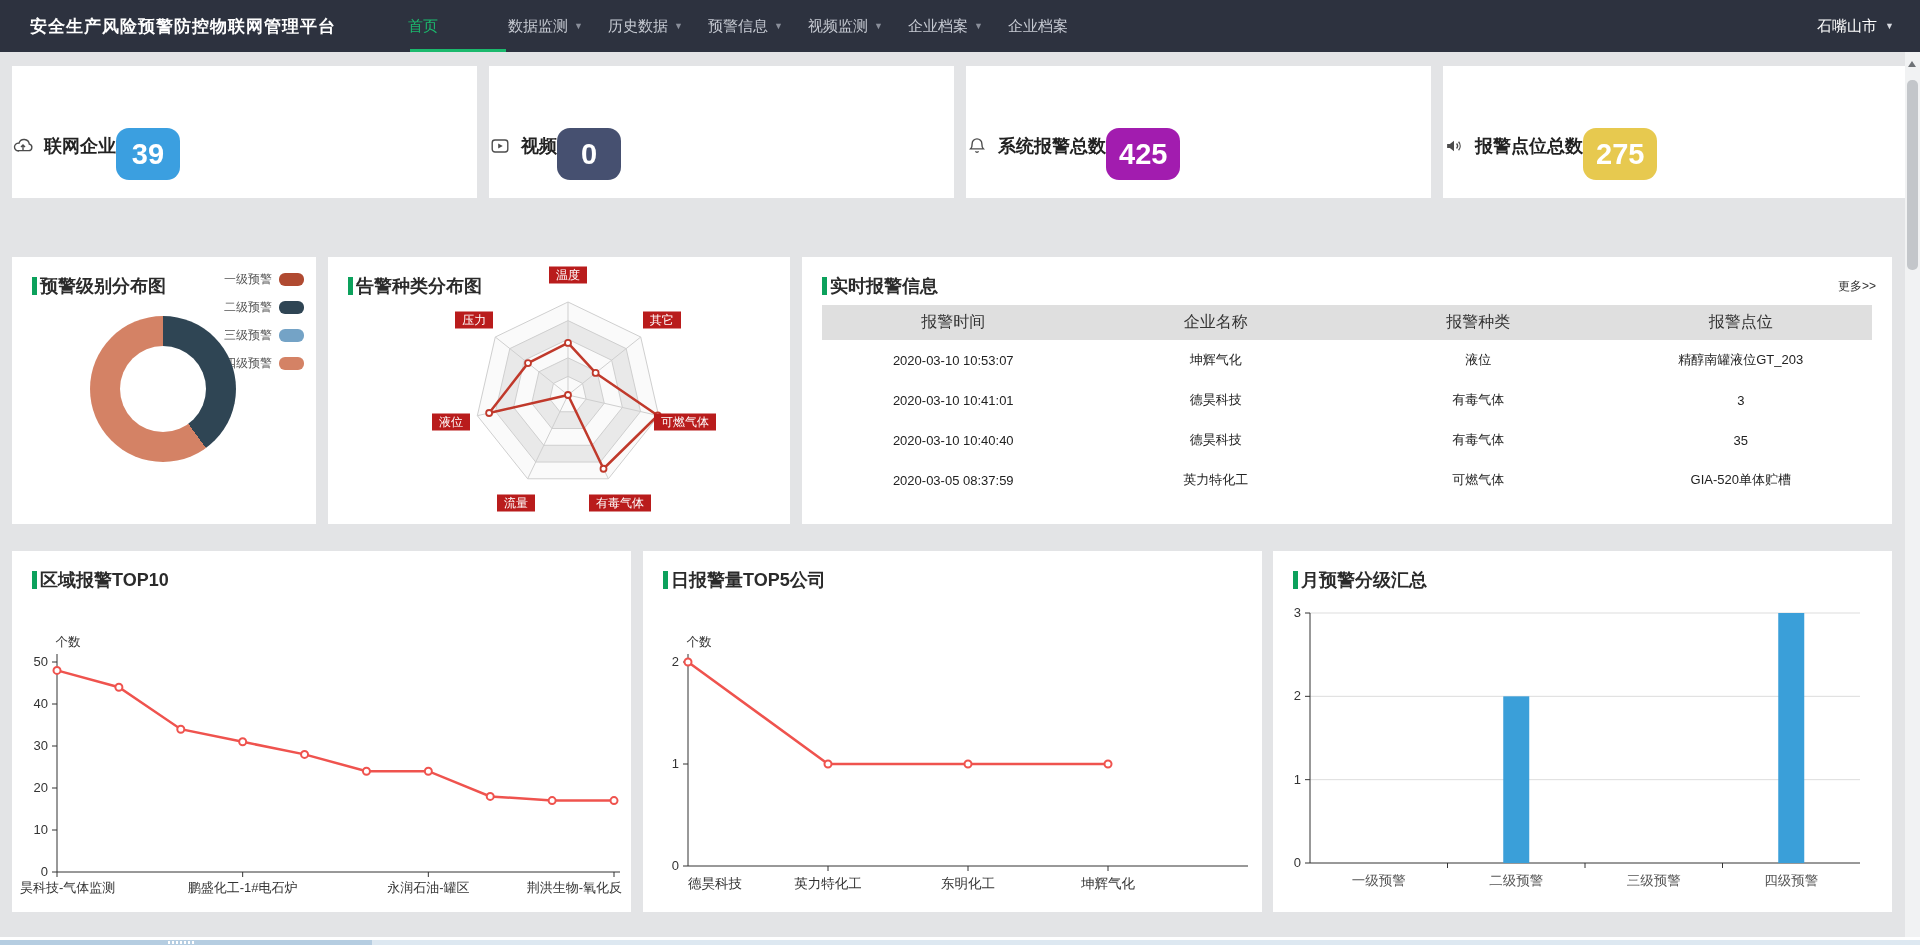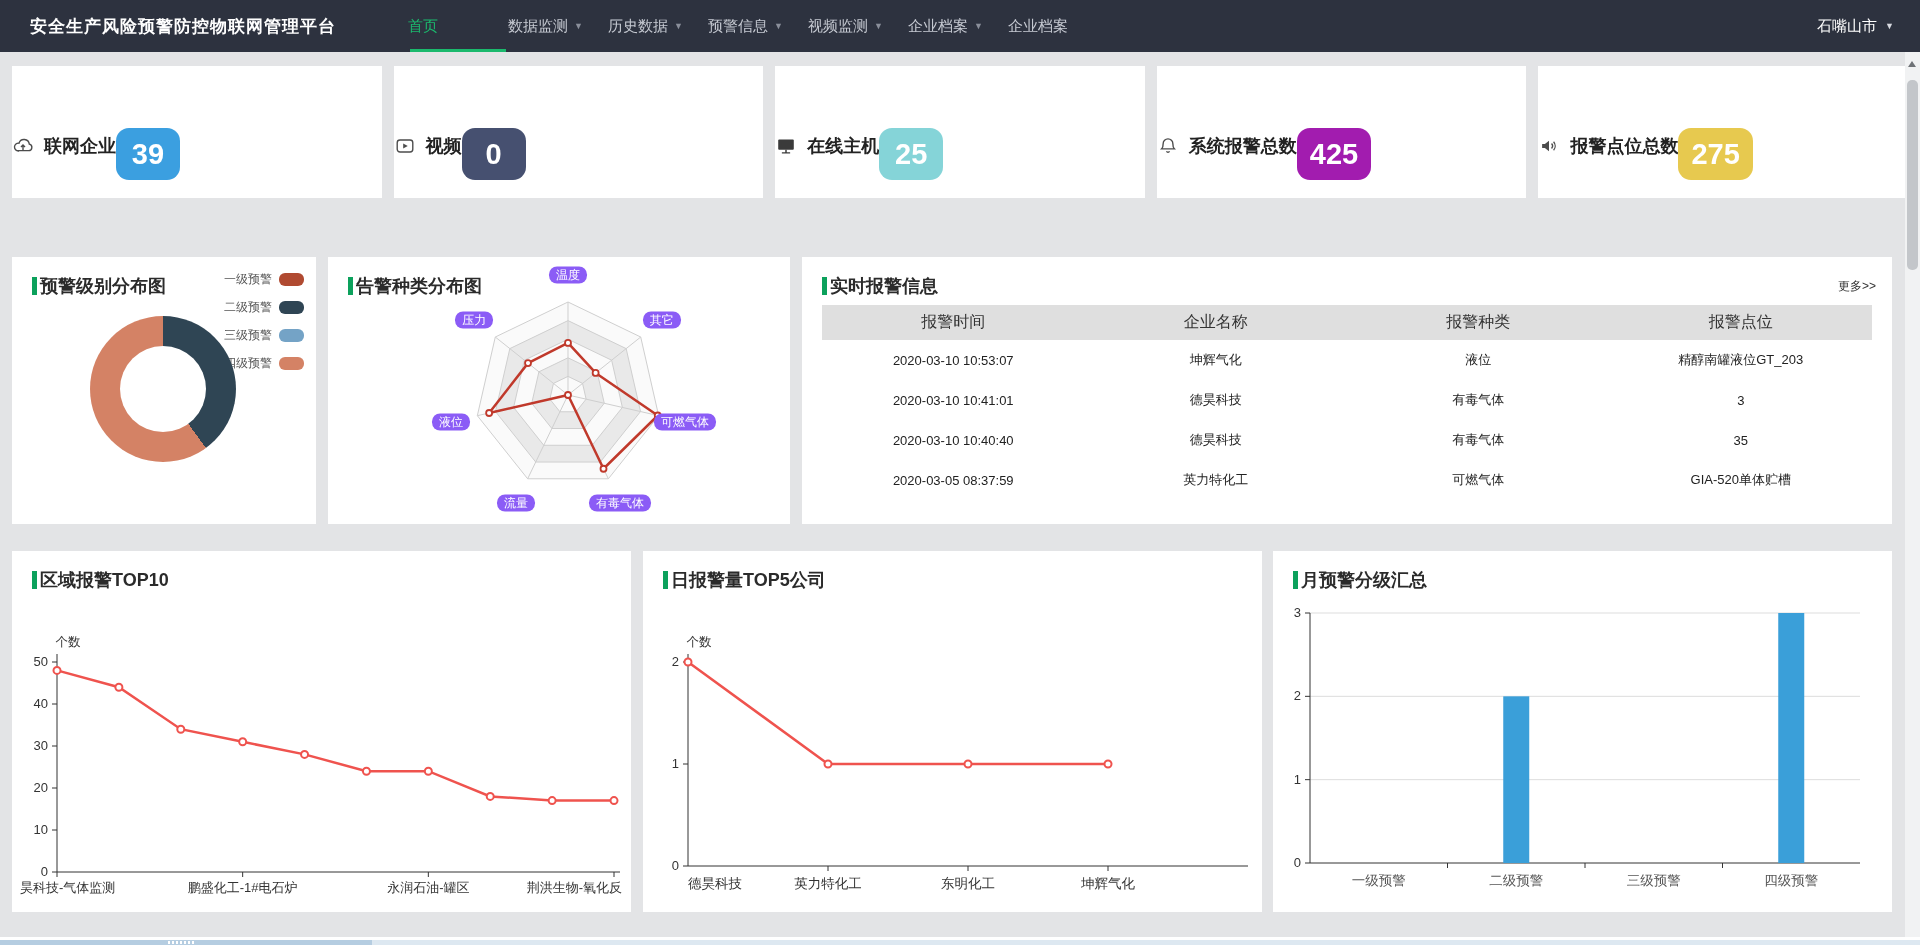--- a/index.html
+++ b/index.html
@@ -39,21 +39,21 @@
 
   
   .donut-legend { position:absolute; right:12px; top:14px; }
   .legend-row { display:flex; align-items:center; justify-content:flex-end; gap:7px; margin-bottom:11px; }
   .legend-row .lbl { font-size:12px; color:#555; }
   .legend-row .sw { width:25px; height:13px; border-radius:6px; }
   #donut-hole { position:absolute; background:#fff; border-radius:50%; }
   #donut-ring { position:absolute; border-radius:50%; }
 
   
-  .radar-chip { position:absolute; transform:translate(-50%,-50%); background:#8b5cf6; color:#fff; font-size:12px; padding:0 7px; border-radius:8px; white-space:nowrap; }
+  .radar-chip { position:absolute; transform:translate(-50%,-50%); background:#b91c1c; color:#fff; font-size:12px; padding:0 7px; border-radius:0; white-space:nowrap; }
 
   
   .alarm-more { position:absolute; right:16px; top:21px; font-size:12px; color:#333; cursor:pointer; }
   .alarm-table { position:absolute; left:20px; right:20px; top:48px; }
   .alarm-tr { display:flex; align-items:center; }
   .alarm-tr > div { flex:1; text-align:center; }
   .alarm-tr.head { height:35px; background:#dfdfdf; font-size:16px; color:#333; }
   .alarm-tr.row { height:40px; font-size:13px; color:#222; }
 
   .chart-svg { position:absolute; left:0; top:0; }
@@ -120,30 +120,20 @@
     </div>
     <div class="stat-card">
       <div class="stat-head">
         <svg width="22" height="22" viewBox="0 0 24 24">
           <rect x="3.5" y="5.5" width="17" height="13" rx="3" fill="none" stroke="#4c4c4c" stroke-width="1.5"></rect>
           <path d="M10 9.2l5 2.8-5 2.8z" fill="#4c4c4c"></path>
         </svg>
         <span>视频</span>
       </div>
       <div class="stat-badge" style="background: rgb(70, 80, 112);">0</div>
-    </div>
-    <div class="stat-card">
-      <div class="stat-head">
-        <svg width="22" height="22" viewBox="0 0 24 24">
-          <rect x="3.5" y="5" width="17" height="11" rx="1" fill="#3a3a3a"></rect>
-          <path d="M12 16v3M7.5 19.5h9" stroke="#3a3a3a" stroke-width="1.6" fill="none"></path>
-        </svg>
-        <span>在线主机</span>
-      </div>
-      <div class="stat-badge" style="background: rgb(133, 212, 216);">25</div>
     </div>
     <div class="stat-card">
       <div class="stat-head">
         <svg width="22" height="22" viewBox="0 0 24 24">
           <path d="M12 4.2a5.3 5.3 0 0 0-5.3 5.3c0 4-1.6 5.6-1.6 5.6h13.8s-1.6-1.6-1.6-5.6A5.3 5.3 0 0 0 12 4.2z" fill="none" stroke="#4c4c4c" stroke-width="1.5"></path>
           <path d="M10.4 17.8a1.7 1.7 0 0 0 3.2 0" fill="none" stroke="#4c4c4c" stroke-width="1.5"></path>
         </svg>
         <span>系统报警总数</span>
       </div>
       <div class="stat-badge" style="background: #a21caf;">425</div>

